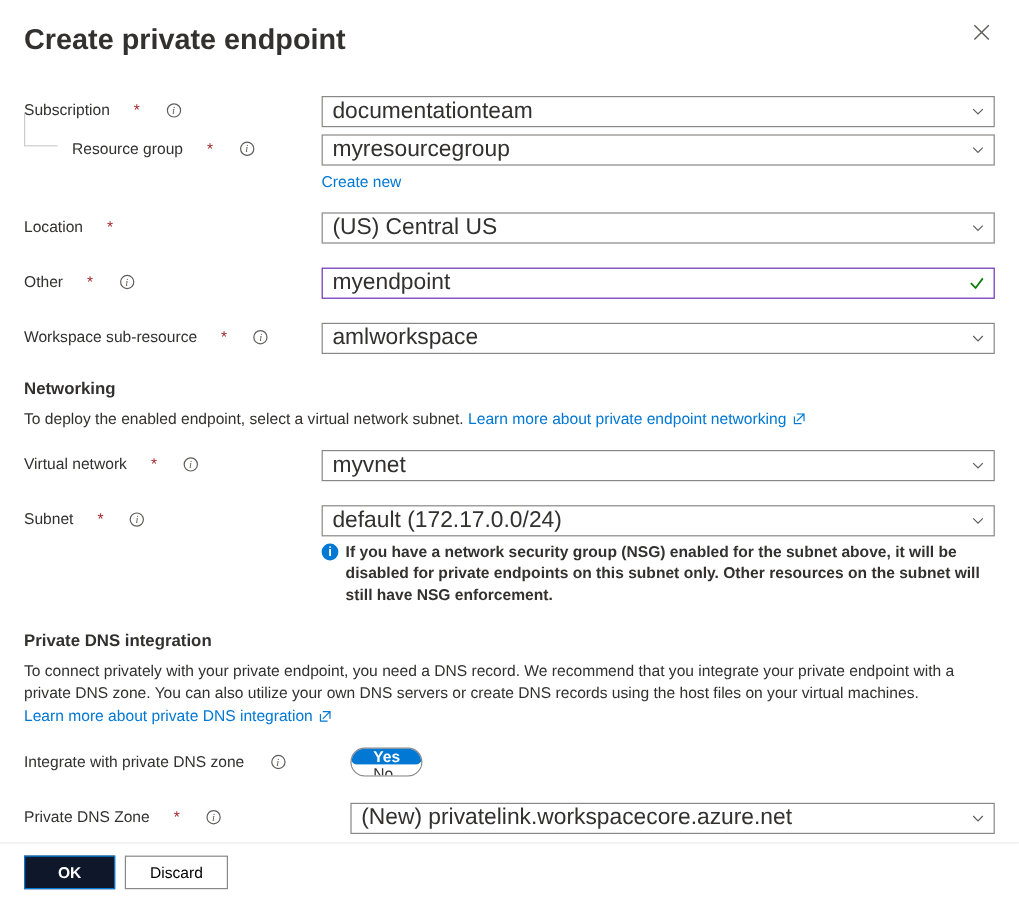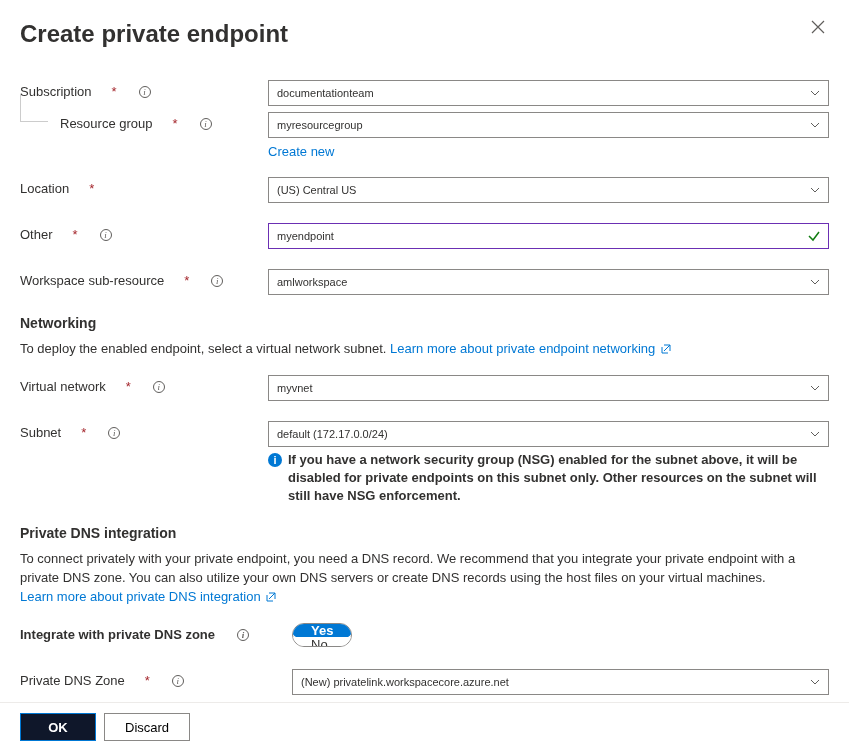--- a/index.html
+++ b/index.html
@@ -76,21 +76,21 @@
     font-family: Georgia, serif;
     cursor: default;
     margin-left: 2px;
   }
   .control-col { flex: 1; }
   .select, .input {
     width: 100%;
     height: 26px;
     border: 1px solid #8a8886;
     padding: 0 28px 0 8px;
-    font-size: 11px;
+    font-size: 19px;
     font-family: inherit;
     color: #323130;
     background: #fff;
     position: relative;
     display: flex;
     align-items: center;
     cursor: pointer;
   }
   .select-wrap { position: relative; width: 100%; }
   .chevron {
@@ -400,21 +400,21 @@
     <a class="link">
       <span>Learn more about private DNS integration</span>
       <span class="ext-icon"><svg viewBox="0 0 10 10">
             <path d="M3 1 H9 V7 M9 1 L3 7" stroke="#0078d4" stroke-width="1" fill="none"></path>
             <path d="M1 3 V9 H7" stroke="#0078d4" stroke-width="1" fill="none"></path>
           </svg></span>
     </a>
   </div>
 
   <div class="row">
-    <div class="label-col" style="width:272px;font-weight:bold;">
+    <div class="label-col" style="width:272px;">
       <span>Integrate with private DNS zone</span>
       <span class="info-icon">i</span>
     </div>
     <div class="control-col">
       <div class="toggle-group">
         <div class="toggle-opt active">Yes</div>
         <div class="toggle-opt">No</div>
       </div>
     </div>
   </div>

